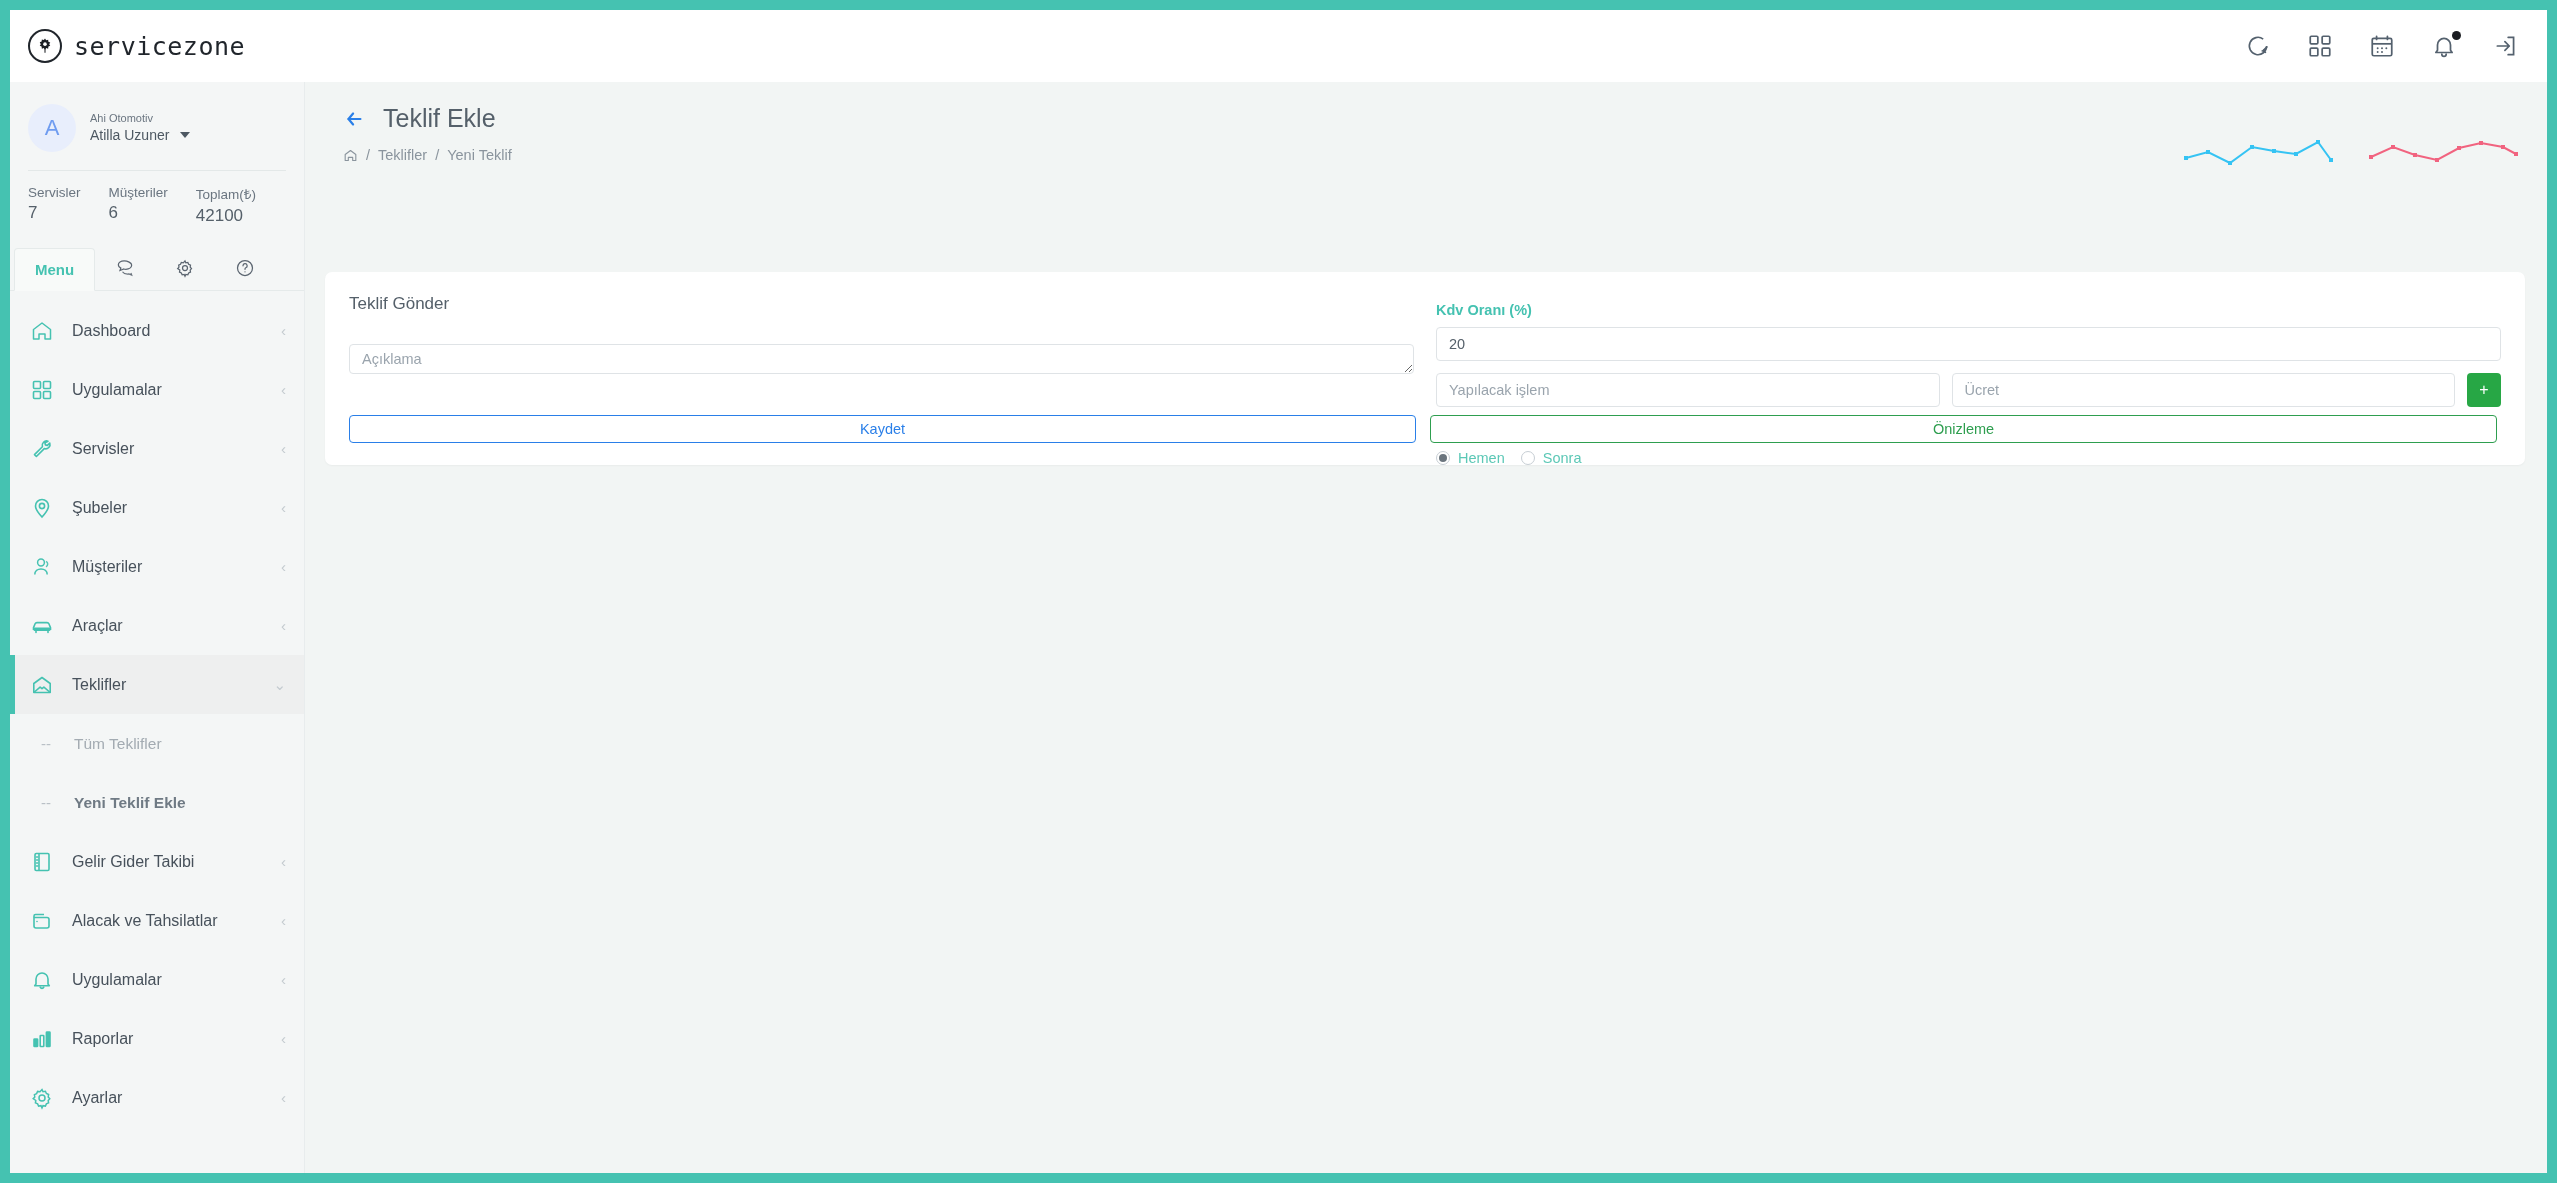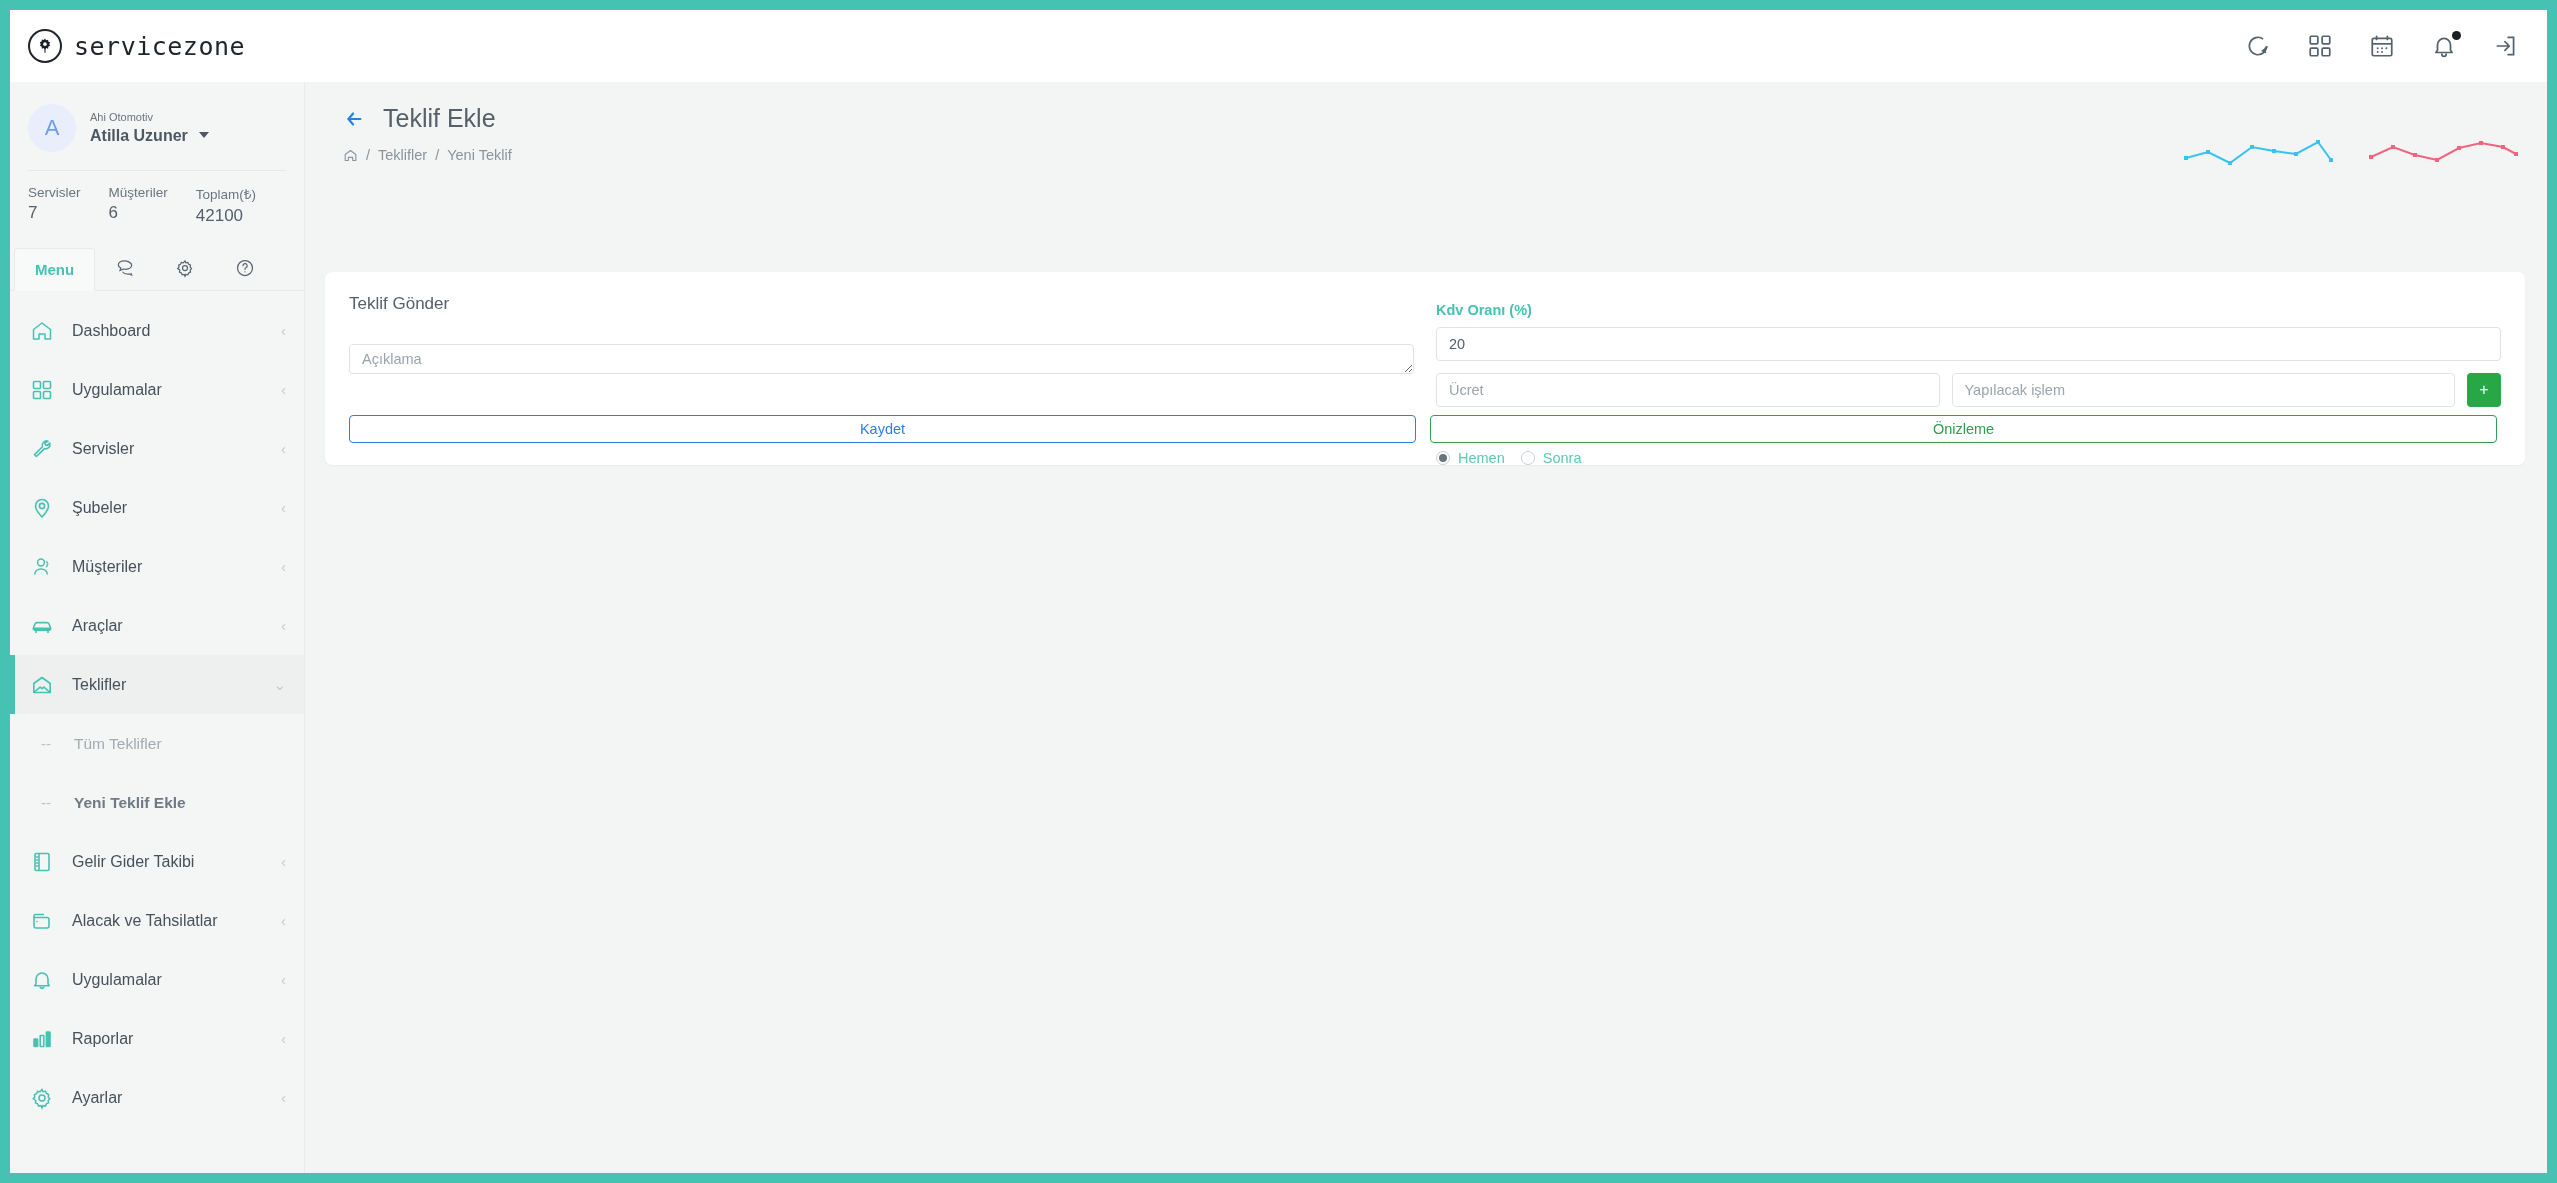--- a/index.html
+++ b/index.html
@@ -54,21 +54,21 @@
   }
   .profile { padding: 22px 18px 0 18px; display: flex; align-items: center; gap: 14px; }
   .avatar {
     width: 48px; height: 48px; border-radius: 50%;
     background: #e8eefc; color: #6f9cf0;
     display: flex; align-items: center; justify-content: center;
     font-size: 22px;
   }
   .profile-text { line-height: 1.35; }
   .company { font-size: 11px; color: #6a7580; }
-  .username { font-size: 16px; color: #4d5862; font-weight: bold; display: flex; align-items: center; gap: 11px; }
+  .username { font-size: 14px; color: #4d5862; font-weight: normal; display: flex; align-items: center; gap: 11px; }
   .caret-down {
     width: 0; height: 0; border-left: 5px solid transparent; border-right: 5px solid transparent;
     border-top: 6px solid #4d5862; display: inline-block;
   }
   .stats {
     margin: 18px 18px 0 18px; padding-top: 14px;
     border-top: 1px solid #e3e8e8;
     display: flex; gap: 28px;
   }
   .stat-label { font-size: 13.5px; color: #6a7580; }
@@ -512,22 +512,22 @@
         <div class="col">
           <div style="height:12px"></div>
           <textarea class="ta" placeholder="Açıklama" style=""></textarea>
         </div>
 
         <div class="col">
           <div class="field-label" style="margin-top:-30px">Kdv Oranı (%)</div>
           <input class="ctl" value="20" style="">
           <div style="height:12px"></div>
           <div class="row2">
+            <input class="ctl" placeholder="Yapılacak işlem" style="">
             <input class="ctl" placeholder="Ücret" style="">
-            <input class="ctl" placeholder="Yapılacak işlem" style="">
             <button class="btn-add">+</button>
           </div>
           <div class="send-time-label">Teklifi gönderim zamanı</div>
           <div class="radio-row">
             <label class="radio checked">
               <span class="rb"></span>
               <span class="rl">Hemen</span>
             </label>
             <label class="radio">
               <span class="rb"></span>

